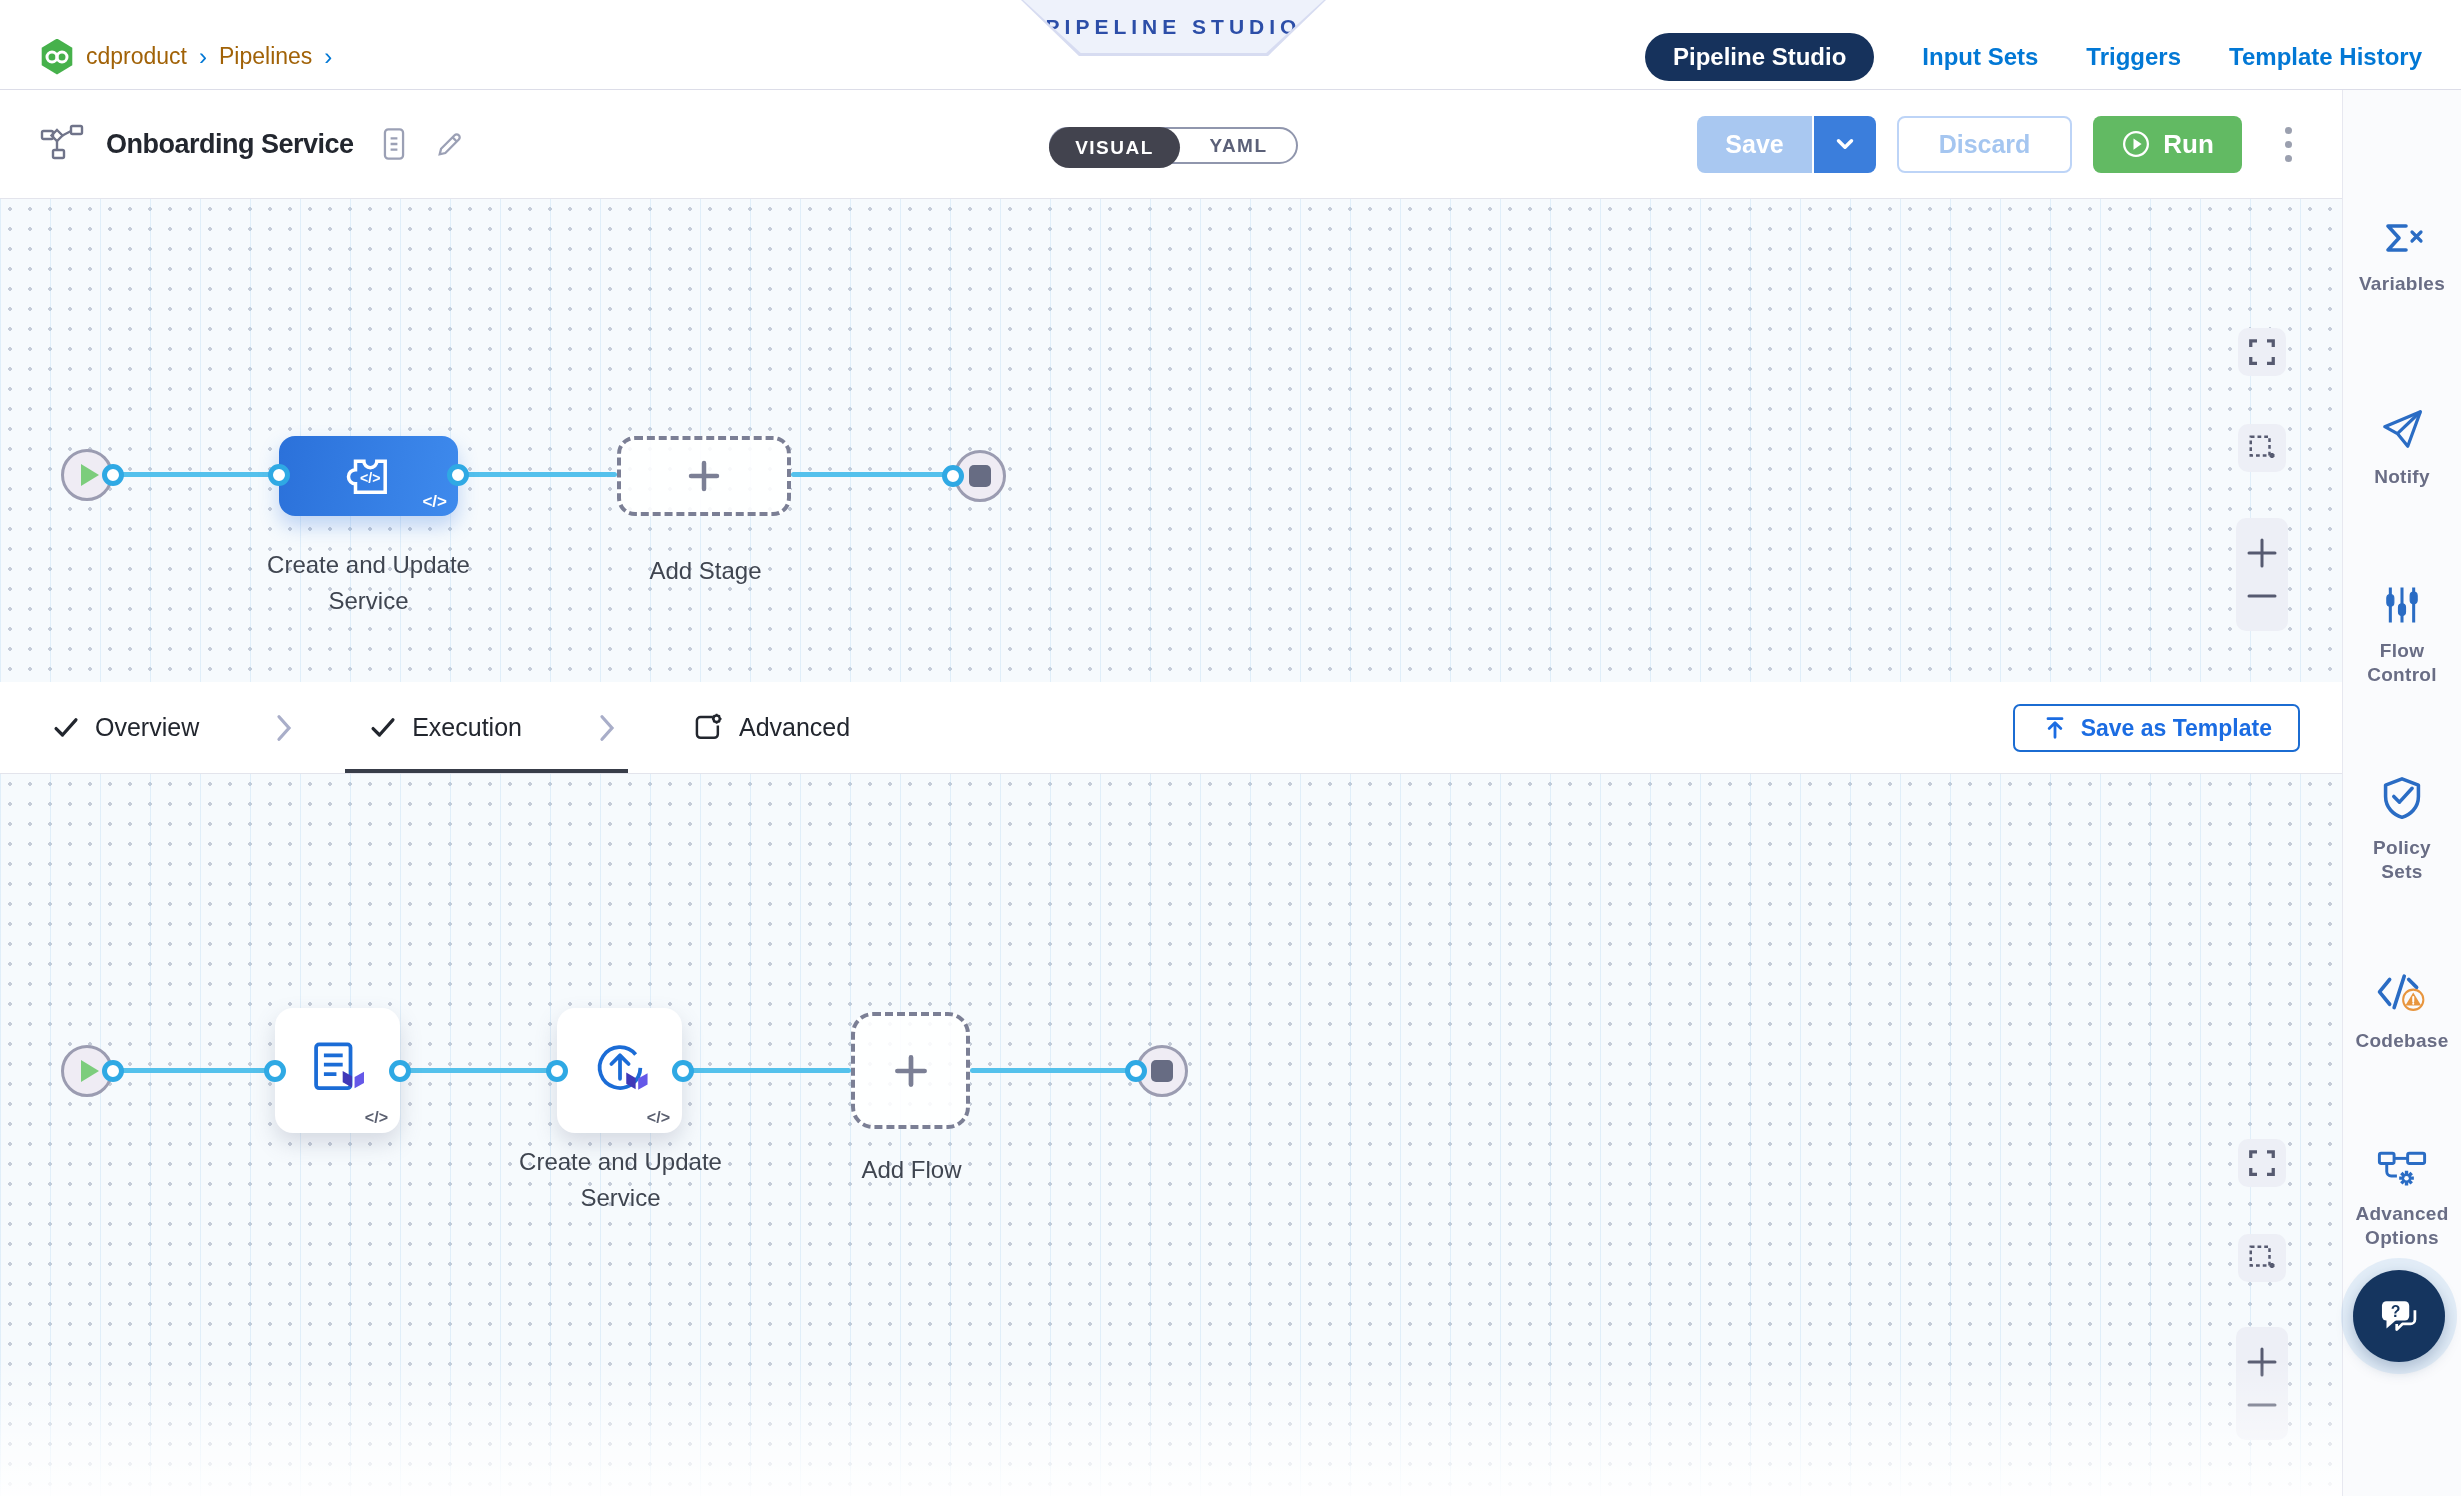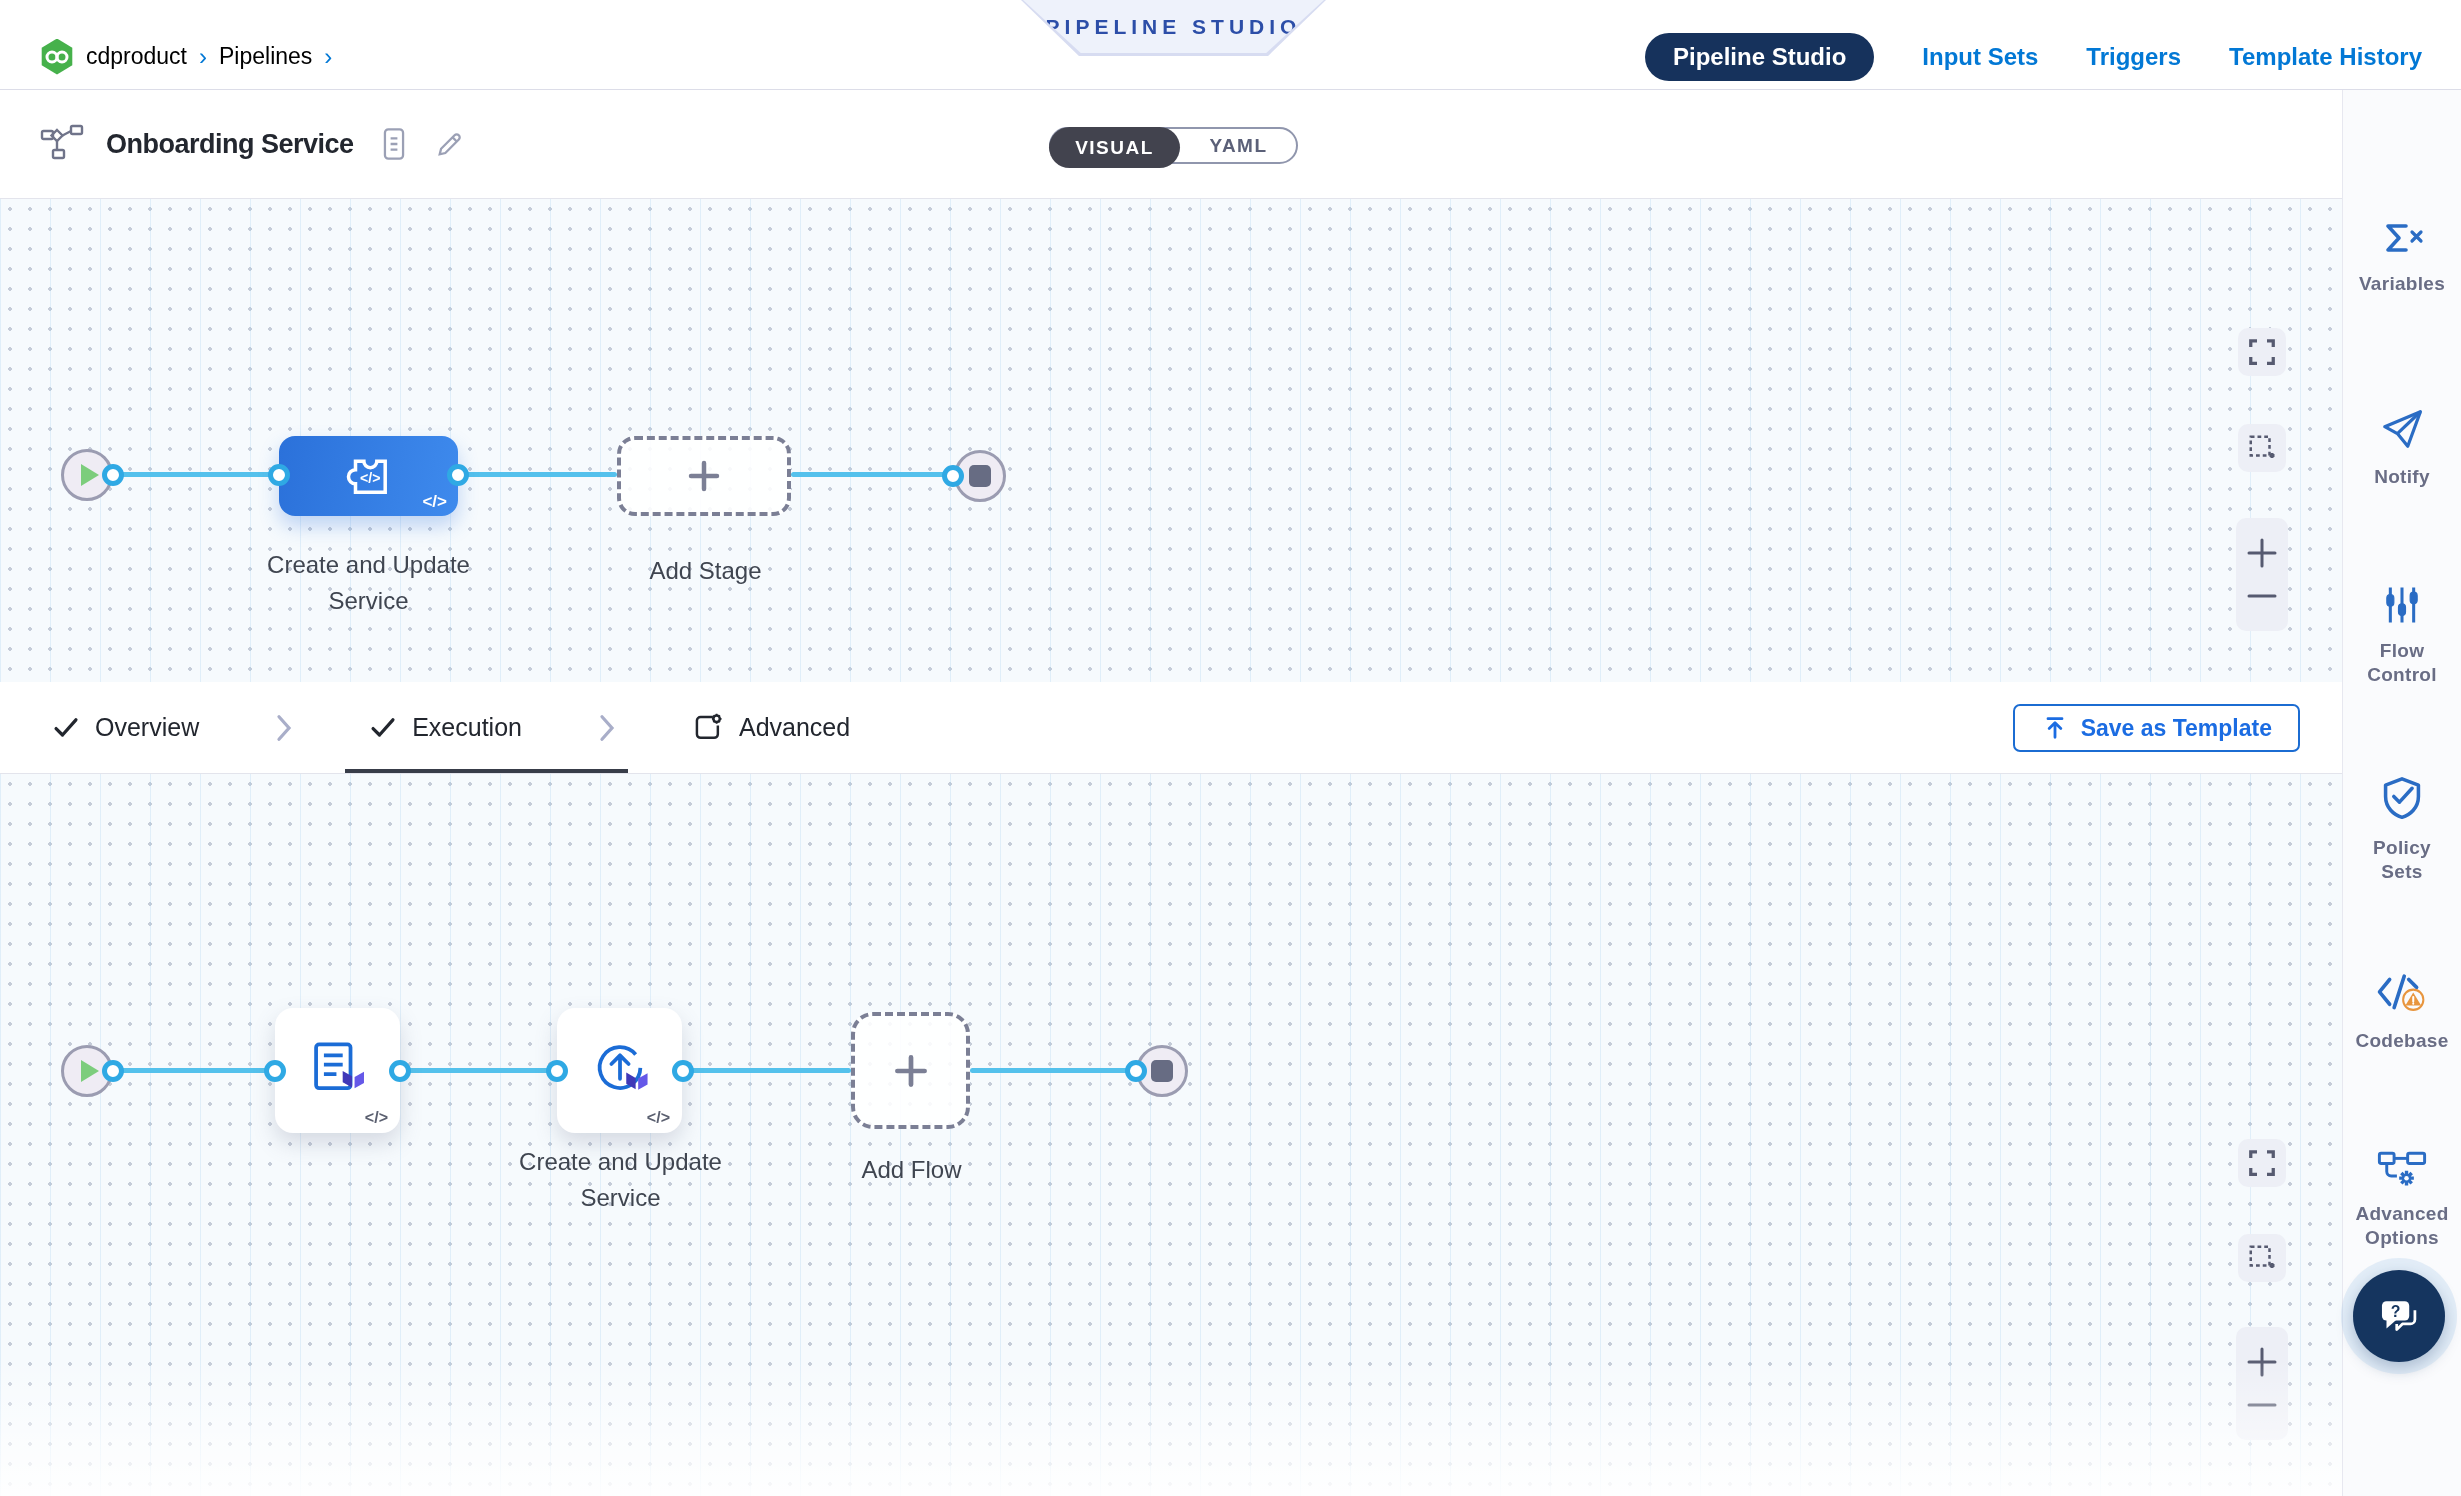--- a/index.html
+++ b/index.html
@@ -9,21 +9,21 @@
     font-family:"Liberation Sans","DejaVu Sans",sans-serif; color:#23272f;
   }
 
   
   .header1 {
     position:relative; height:90px; background:#fff;
     border-bottom:1px solid #dcdde8; display:flex; align-items:center;
     padding:24px 40px 0 40px;
   }
   .crumbs { display:flex; align-items:center; gap:12px; font-size:23px; }
-  .crumb-link { color:#000000; text-decoration:none; cursor:pointer; }
+  .crumb-link { color:#a16207; text-decoration:none; cursor:pointer; }
   .crumb-sep { color:#0278d5; font-size:24px; }
   .cd-hex {
     width:34px; height:36px; background:#46b14b; display:flex; align-items:center; justify-content:center;
     clip-path:polygon(50% 0,95% 26%,95% 74%,50% 100%,5% 74%,5% 26%);
   }
   .studio-badge { position:absolute; left:1021px; top:0; width:305px; height:56px; }
   .trap-border { position:absolute; inset:0; background:#d7dcf1; clip-path:polygon(0 0,100% 0,81% 100%,19% 100%); }
   .trap {
     position:absolute; left:2px; right:2px; top:0; bottom:3px; background:#eef2fb;
     clip-path:polygon(0 0,100% 0,80.8% 100%,19.2% 100%);
@@ -211,20 +211,43 @@
           <path d="M5 23 l1.2-4.8 L18 6.4 a2.6 2.6 0 0 1 3.7 3.7 L9.9 21.9 L5 23 Z"></path>
           <path d="M16.3 8.2 l3.6 3.6"></path>
         </svg>
       </span>
 
       <div class="toggle">
         <div class="tg-visual">VISUAL</div>
         <div class="tg-yaml">YAML</div>
       </div>
 
+      <div class="actions">
+        <div class="save-split">
+          <div class="save-main">Save</div>
+          <div class="save-caret">
+            <svg width="26" height="26" viewBox="0 0 24 24" fill="none" stroke="#fff" stroke-width="3.2" stroke-linecap="round" stroke-linejoin="round">
+              <polyline points="6 9 12 15 18 9"></polyline>
+            </svg>
+          </div>
+        </div>
+        <div class="btn-discard">Discard</div>
+        <div class="btn-run">
+          <svg width="30" height="30" viewBox="0 0 24 24" fill="none" stroke="#fff" stroke-width="1.8">
+            <circle cx="12" cy="12" r="9.5"></circle>
+            <polygon points="10,7.5 16.5,12 10,16.5" fill="#fff" stroke="none"></polygon>
+          </svg>
+          <span>Run</span>
+        </div>
+        <div class="kebab">
+            <i></i>
+            <i></i>
+            <i></i>
+          </div>
+      </div>
     </div>
 
     <section class="canvas canvas1">
       <div class="wire" style="left:87px;top:273px;width:192px;"></div>
       <div class="wire" style="left:458px;top:273px;width:159px;"></div>
       <div class="wire" style="left:791px;top:273px;width:189px;"></div>
 
       <div class="start-node" style="left:61px;top:250px;">
         <span class="play-tri"></span>
       </div>

